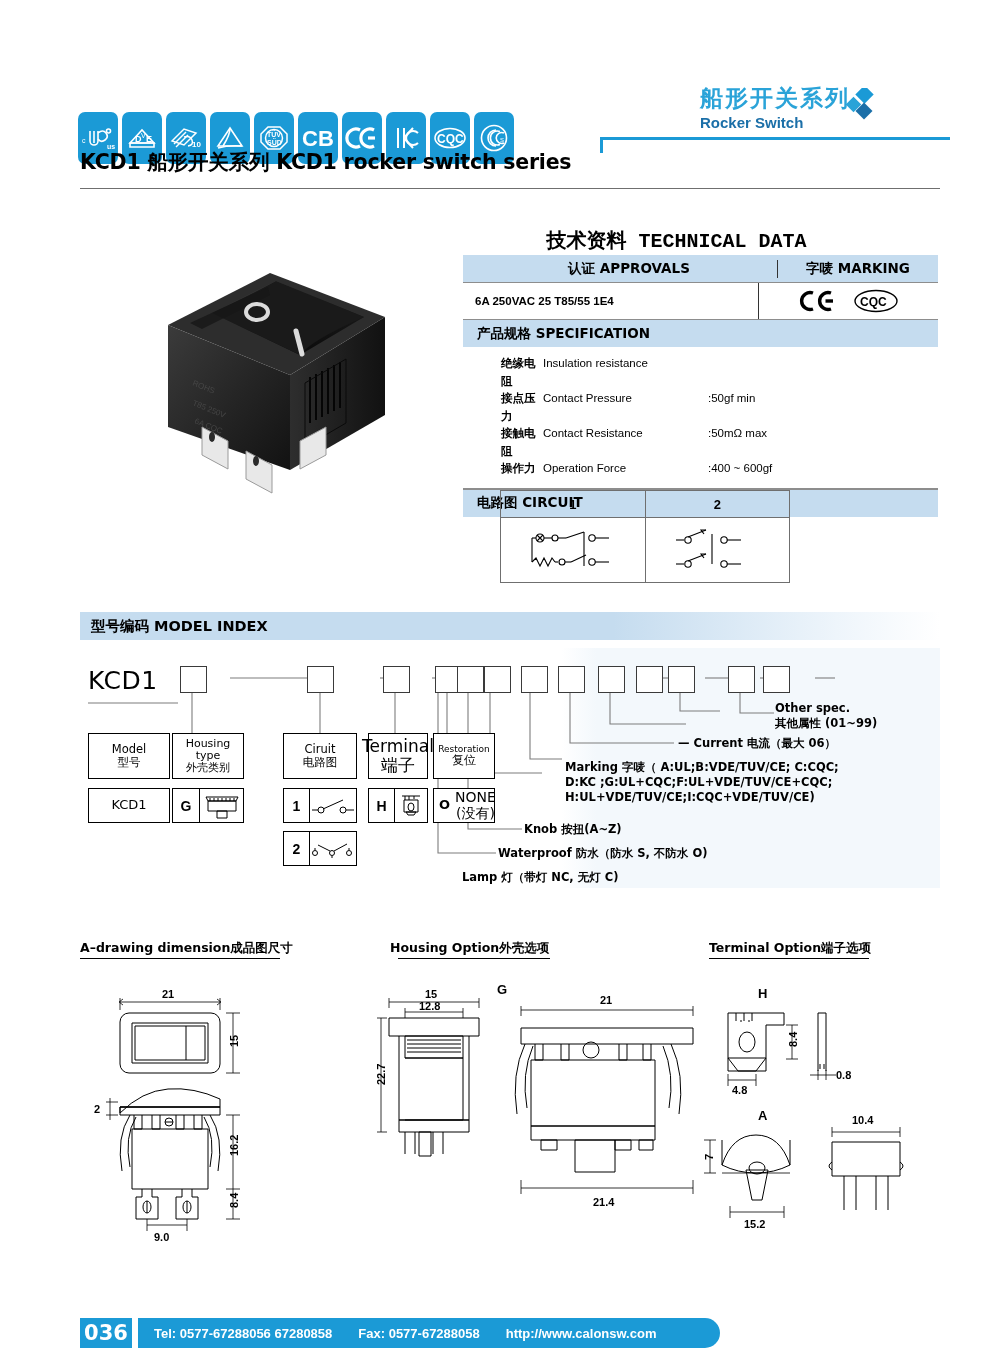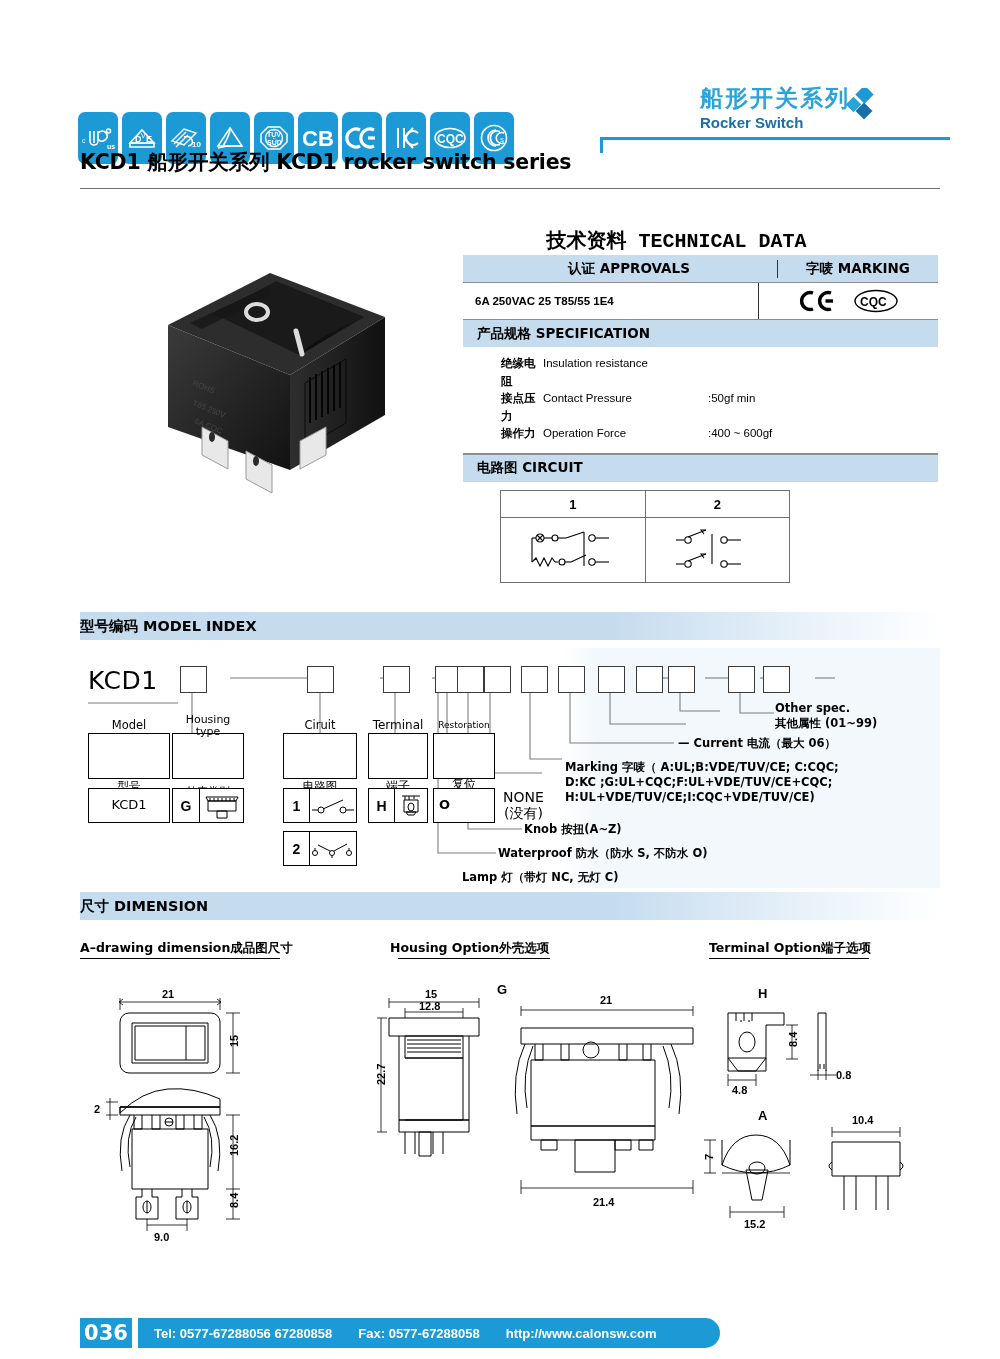--- a/index.html
+++ b/index.html
@@ -63,32 +63,32 @@
          font-size:13px;font-weight:bold;}
   .cir-h:first-child{border-right:1px solid #6f6f6f;}
   .cir-body{display:flex;height:64px;}
   .cir-c{flex:1;display:flex;align-items:center;justify-content:center;}
   .cir-c:first-child{border-right:1px solid #6f6f6f;}
 
   
   .sec{position:absolute;left:80px;width:860px;height:28px;
        background:linear-gradient(to right,#c5dcef 0%,#c5dcef 62%,#eef5fb 88%,#ffffff 100%);
        display:flex;align-items:center;}
-  .sec span{font-size:14.5px;font-weight:bold;padding-left:0;
+  .sec span{font-size:14.5px;font-weight:bold;padding-left:11px;
             font-family:"DejaVu Sans",sans-serif;}
 
   
   .mi{position:absolute;left:80px;top:648px;width:860px;height:240px;
       background:linear-gradient(to right,#ffffff 0%,#ffffff 56%,#f3f8fc 60%,#f3f8fc 100%);}
   .mi-kcd{position:absolute;left:8px;top:18px;font-size:25px;font-weight:500;
           font-family:"DejaVu Sans",sans-serif;letter-spacing:0.5px;}
   .sq{position:absolute;width:25px;height:25px;border:1px solid #3a3a3a;background:#fff;}
   .lbl{position:absolute;border:1.3px solid #000;background:#fff;text-align:center;
        box-sizing:border-box;display:flex;flex-direction:column;align-items:center;
-       justify-content:center;line-height:1.12;font-family:"DejaVu Sans",sans-serif;gap:48px;}
+       justify-content:center;line-height:1.12;font-family:"DejaVu Sans",sans-serif;}
   .lbl b{font-weight:500;}
   .opt{position:absolute;border:1.3px solid #000;background:#fff;box-sizing:border-box;
        display:flex;align-items:center;}
   .opt .k{width:26px;text-align:center;font-size:14px;font-weight:bold;
           border-right:1.3px solid #000;align-self:stretch;display:flex;
           align-items:center;justify-content:center;}
   .opt .g{flex:1;display:flex;align-items:center;justify-content:center;}
   .ann{position:absolute;font-size:11.5px;font-weight:bold;line-height:15px;
        font-family:"DejaVu Sans",sans-serif;white-space:nowrap;}
 
@@ -322,20 +322,25 @@
     </div>
     <div class="spec-body">
       <div class="spec-row">
         <span class="sp-cn">绝缘电阻</span>
         <span class="sp-en">Insulation resistance</span>
       </div>
       <div class="spec-row">
         <span class="sp-cn">接点压力</span>
         <span class="sp-en">Contact Pressure</span>
         <span class="sp-v">:50gf  min</span>
+      </div>
+      <div class="spec-row">
+        <span class="sp-cn">接触电阻</span>
+        <span class="sp-en">Contact Resistance</span>
+        <span class="sp-v">:50mΩ  max</span>
       </div>
       <div class="spec-row">
         <span class="sp-cn">操作力</span>
         <span class="sp-en">Operation Force</span>
         <span class="sp-v">:400 ~ 600gf</span>
       </div>
     </div>
     <div class="bar">
       <div class="bar-title">电路图 CIRCUIT</div>
     </div>
@@ -452,21 +457,21 @@
       <b>型号</b>
     </div>
     <div class="lbl" style="left:92px;top:85px;width:72px;height:46px;font-size:11px">
       <b>Housing type</b>
       <b>外壳类别</b>
     </div>
     <div class="lbl" style="left:203px;top:85px;width:74px;height:46px;font-size:11.5px">
       <b>Ciruit</b>
       <b>电路图</b>
     </div>
-    <div class="lbl" style="left:288px;top:85px;width:60px;height:46px;font-size:12px">
+    <div class="lbl" style="left:288px;top:85px;width:60px;height:46px;font-size:17px">
       <b>Terminal</b>
       <b>端子</b>
     </div>
     <div class="lbl" style="left:353px;top:85px;width:62px;height:46px;font-size:9px">
       <b>Restoration</b>
       <b style="font-size:12px">复位</b>
     </div>
 
     <div class="lbl" style="left:8px;top:140px;width:82px;height:35px;font-size:13px;font-weight:bold">
       <b>KCD1</b>
@@ -545,23 +550,20 @@
     <div class="ann" style="left:695px;top:68px">其他属性 (01~99)</div>
     <div class="ann" style="left:598px;top:88px">— Current 电流（最大 06）</div>
     <div class="ann" style="left:485px;top:112px">Marking 字唛（ A:UL;B:VDE/TUV/CE; C:CQC;</div>
     <div class="ann" style="left:485px;top:127px">D:KC ;G:UL+CQC;F:UL+VDE/TUV/CE+CQC;</div>
     <div class="ann" style="left:485px;top:142px">H:UL+VDE/TUV/CE;I:CQC+VDE/TUV/CE)</div>
     <div class="ann" style="left:444px;top:174px">Knob 按扭(A~Z)</div>
     <div class="ann" style="left:418px;top:198px">Waterproof 防水（防水 S, 不防水 O)</div>
     <div class="ann" style="left:382px;top:222px">Lamp 灯（带灯 NC, 无灯 C)</div>
   </div>
 
-  <div class="sec" style="top:892px">
-    <span>尺寸 DIMENSION</span>
-  </div>
 
   <div class="dim">
     <div class="dimhead" style="left:0;top:15px">A–drawing dimension成品图尺寸</div>
     <div class="dimrule" style="left:0;top:33px;width:200px"></div>
 
     <div class="dimhead" style="left:310px;top:15px">Housing Option外壳选项</div>
     <div class="dimrule" style="left:318px;top:33px;width:152px"></div>
 
     <div class="dimhead" style="left:629px;top:15px">Terminal Option端子选项</div>
     <div class="dimrule" style="left:629px;top:33px;width:160px"></div>

